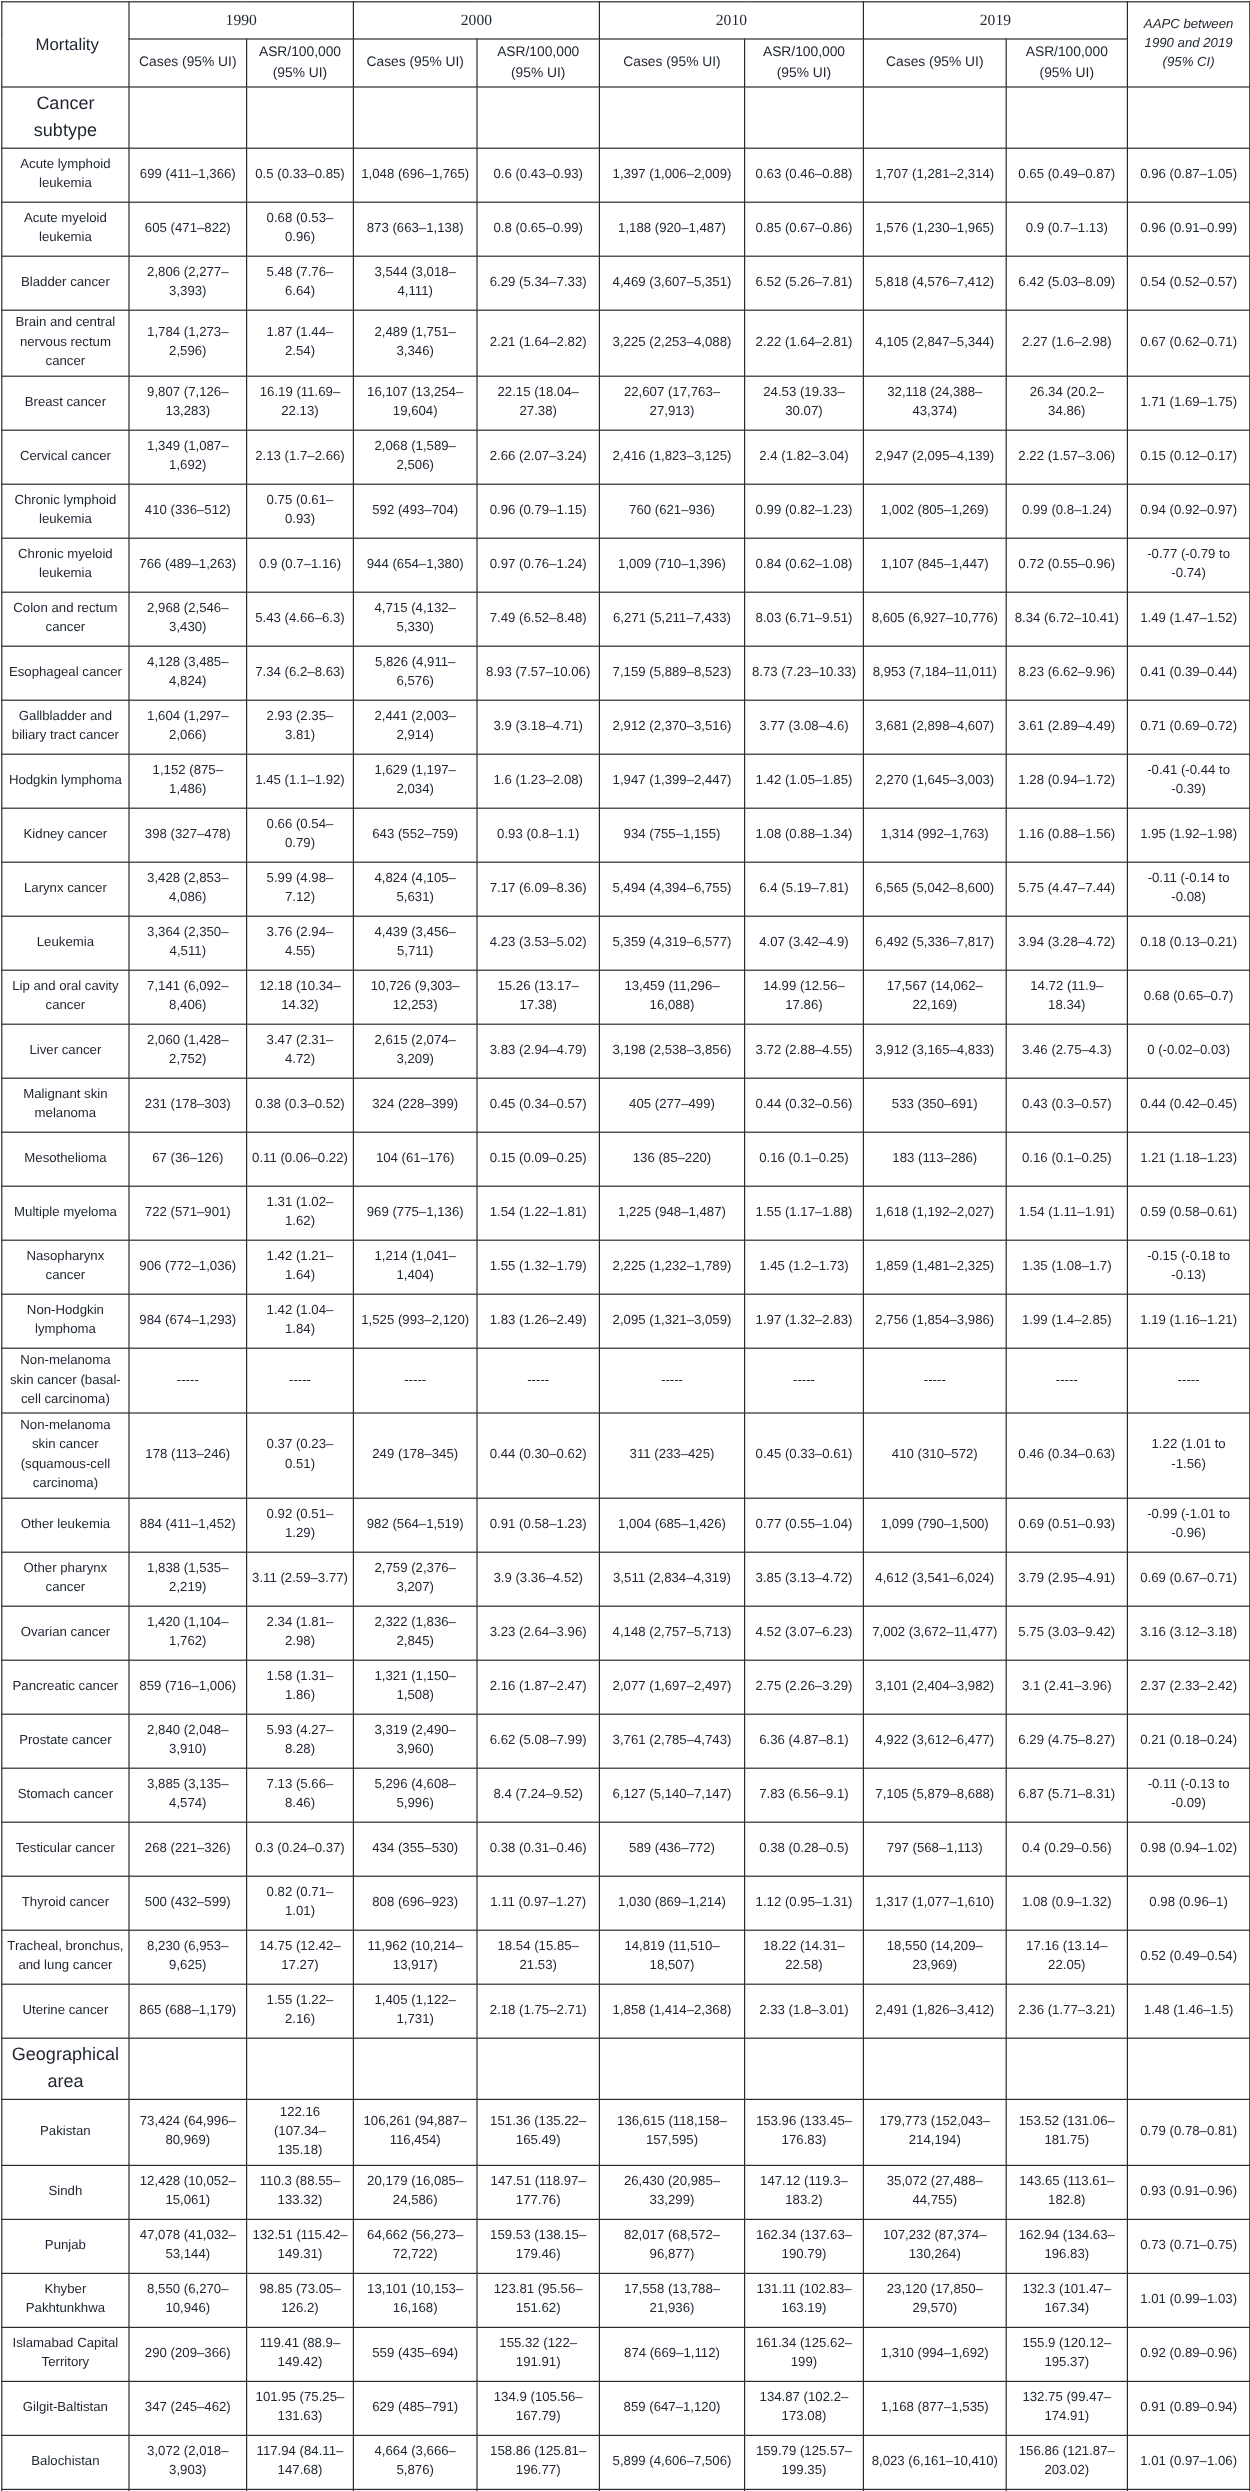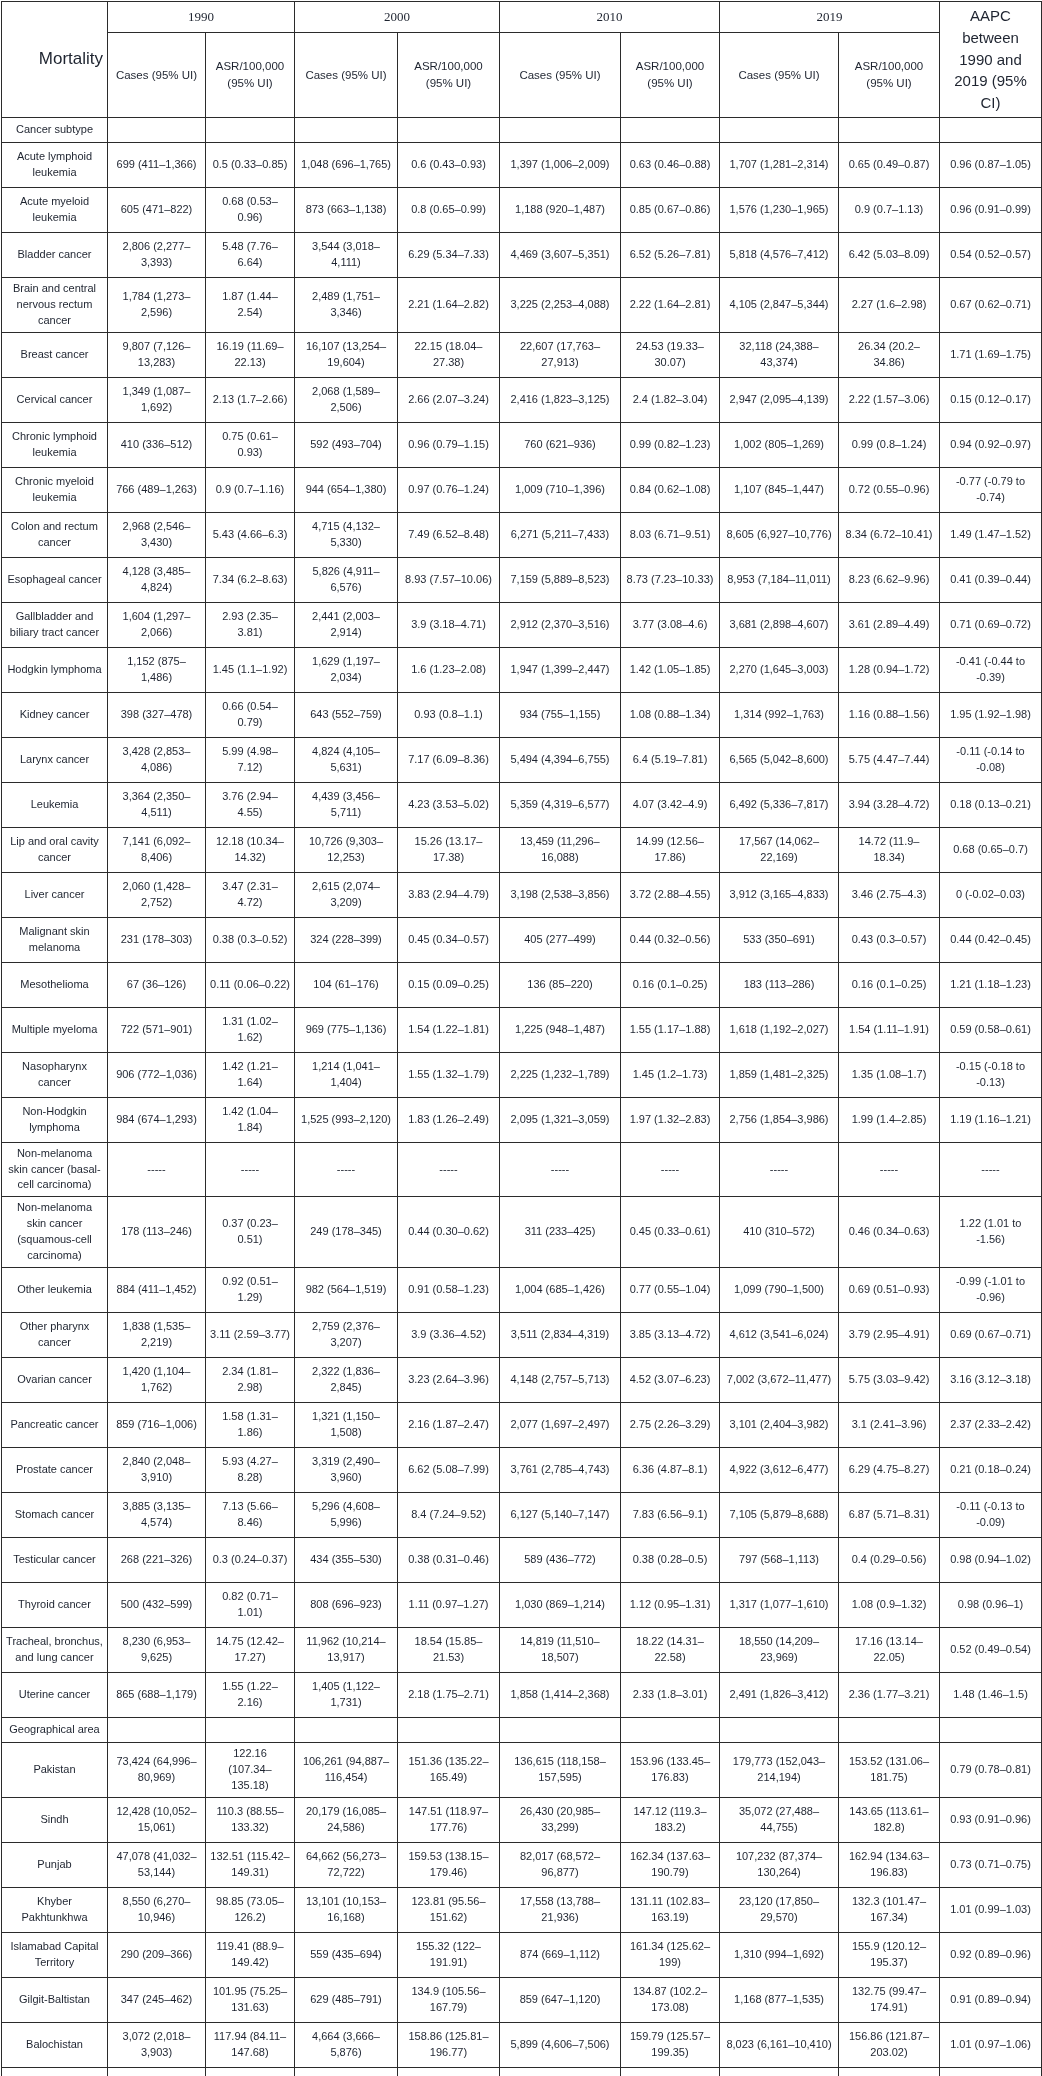--- a/index.html
+++ b/index.html
@@ -19,24 +19,24 @@
     border:1px solid #2b2b2b;
     padding:3px 4px;
     text-align:center;
     vertical-align:middle;
     font-weight:normal;
     word-wrap:break-word;
     overflow-wrap:break-word;
   }
   .mortality-table thead td{font-size:11.5px;}
   .mortality-table .year-cell{font-size:13px;height:24px;font-family:Liberation Serif, serif;}
-  .mortality-table .mortality-cell{text-align:right;padding-left:7px;font-size:17px;}
-  .mortality-table .aapc-cell{font-size:15px;}
+  .mortality-table .mortality-cell{text-align:center;padding-left:7px;font-size:14px;}
+  .mortality-table .aapc-cell{font-size:11px;font-style:italic;}
   .row-label{text-align:left;padding-left:7px;}
-  .section-label{height:20px;font-size:11px;}
+  .section-label{height:20px;font-size:15px;}
   tr.data-row td{height:38px;}
   tr.section-row td{height:18px;}
 </style>
 </head>
 <body>
 
 <div class="page">
   <table class="mortality-table">
     <colgroup>
       <col style="width:106px">

